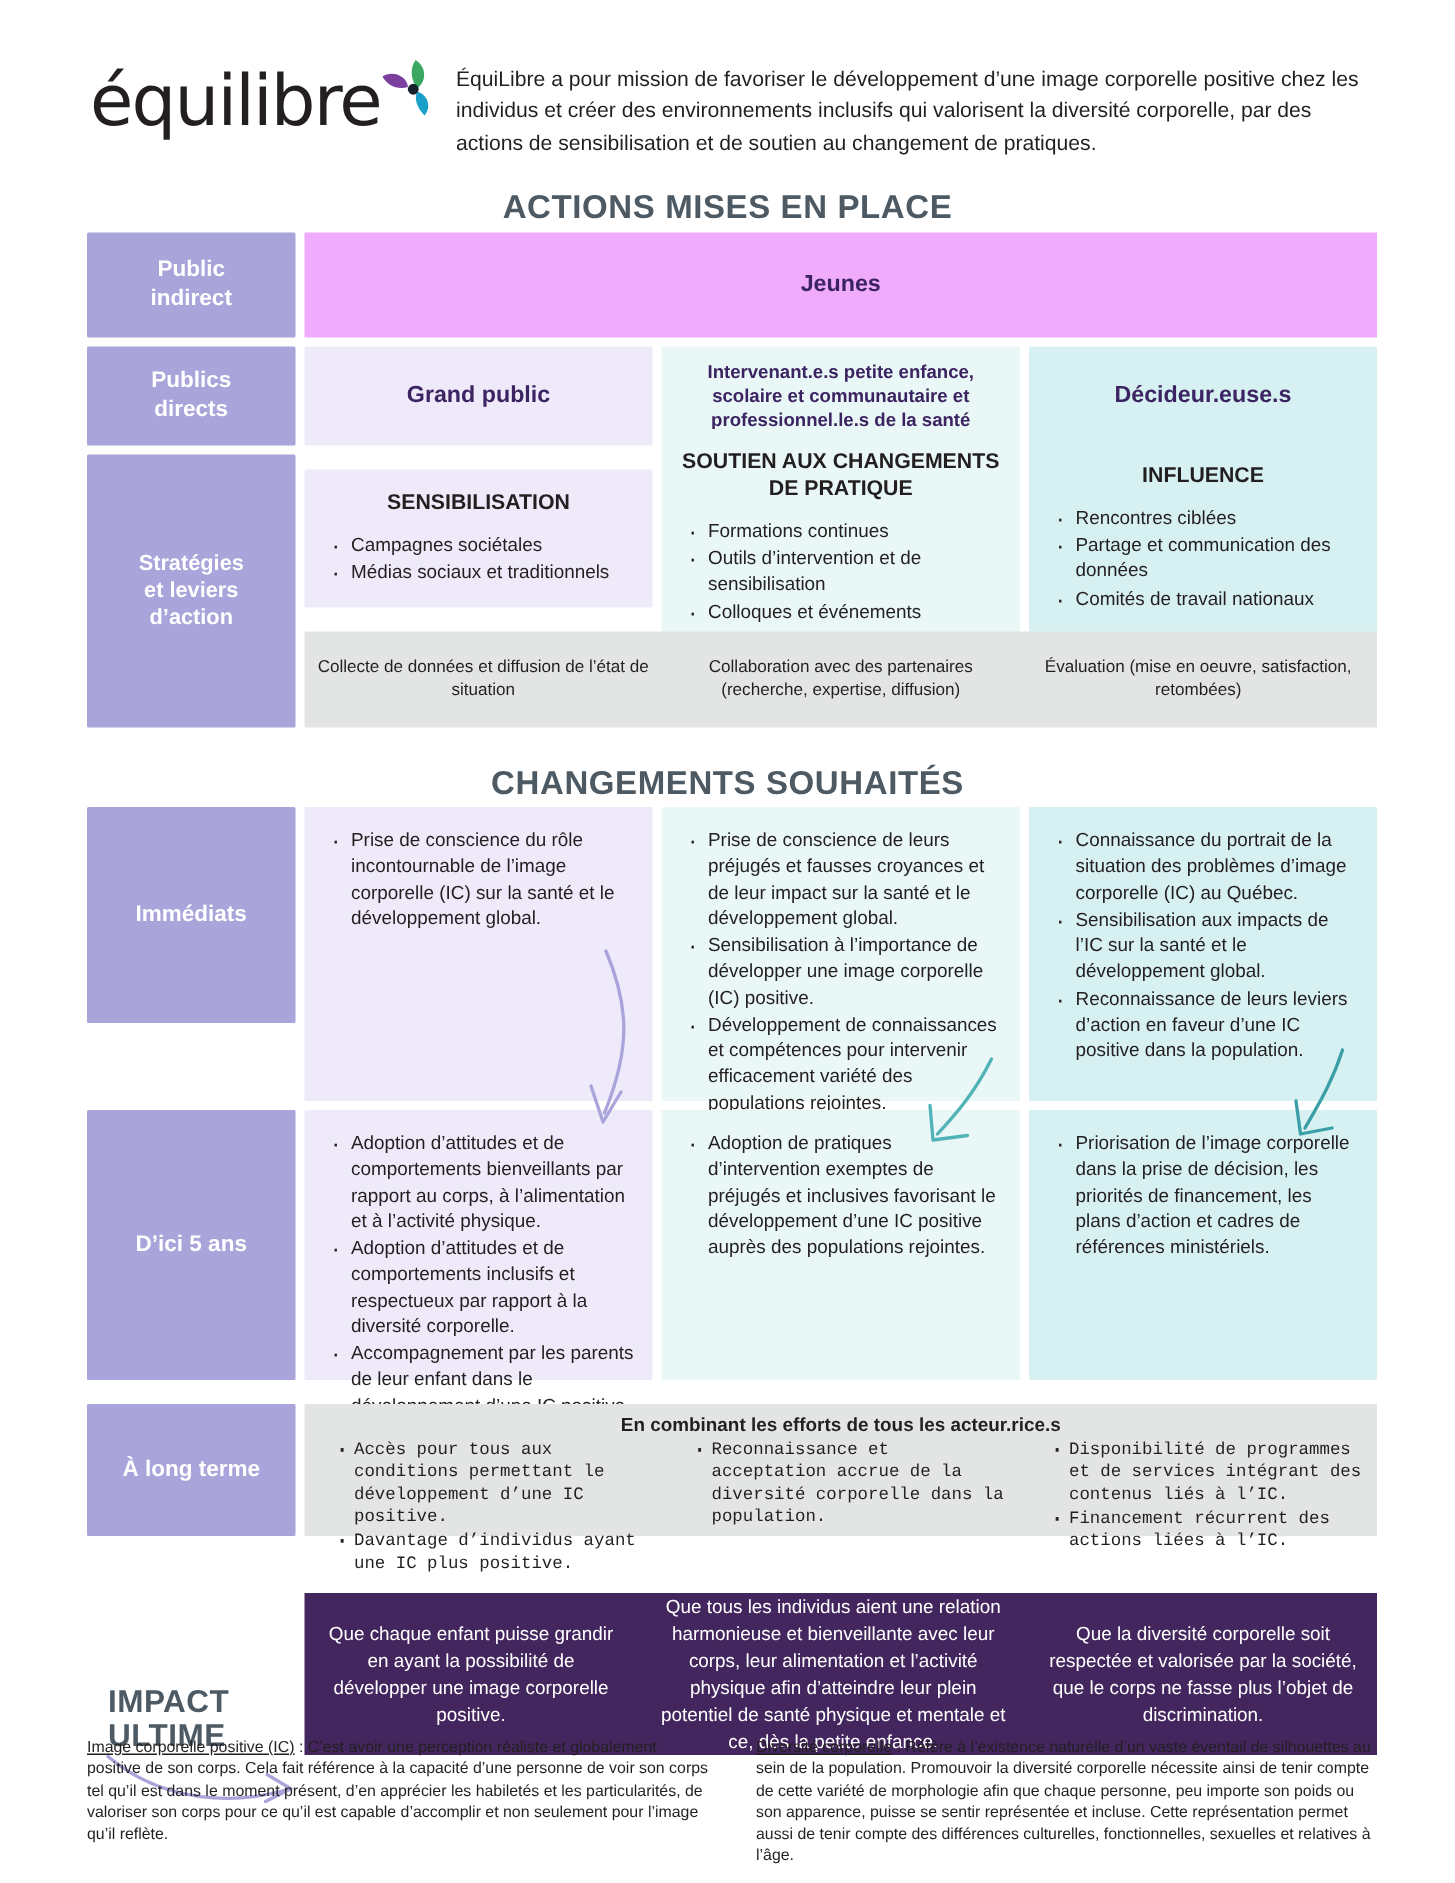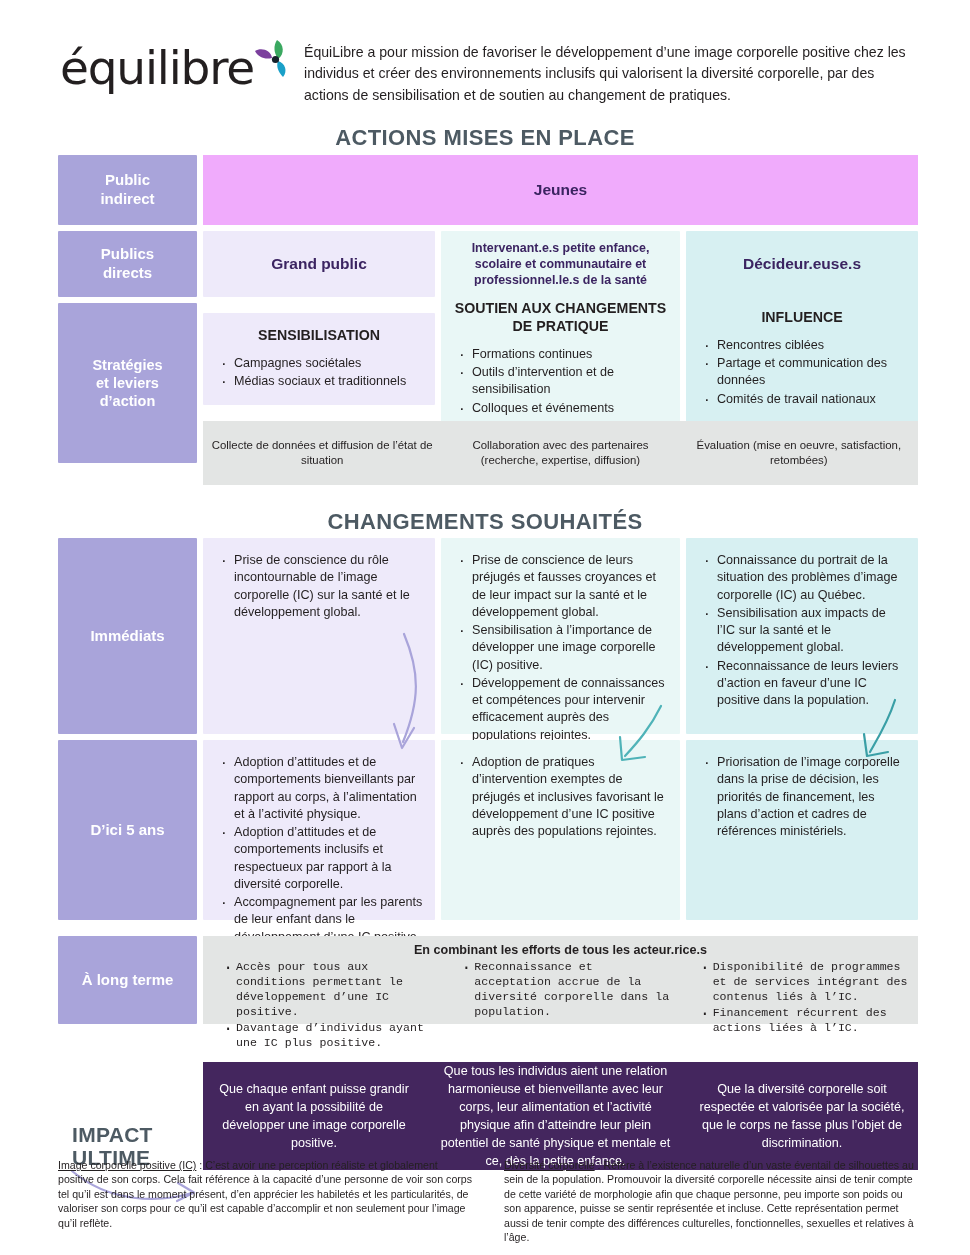--- a/index.html
+++ b/index.html
@@ -74,34 +74,34 @@
   #row-publics-directs{top:231px;height:66px;}
   #row-publics-directs .col{
     display:flex;align-items:center;justify-content:center;text-align:center;
     font-weight:bold;color:#3b2461;line-height:1.3;padding:4px 8px;box-sizing:border-box;
   }
   #row-publics-directs .col.wide-label{font-size:15.5px;}
   #row-publics-directs .col.multi{font-size:12.4px;}
 
   
   #row-strategies{top:303px;height:182px;}
-  #row-strategies .label-cell{height:160px;}
+  #row-strategies .label-cell{height:182px;}
   #row-strategies .stack{flex:1;display:flex;flex-direction:column;gap:6px;}
   #row-strategies .top-cols{display:flex;gap:6px;height:112px;align-items:center;}
   #row-strategies .top-cols .col{display:flex;flex-direction:column;}
   #levers{
     height:64px;background:#e3e5e4;display:flex;align-items:center;
   }
   #levers .lever{
     flex:1;text-align:center;font-size:11.4px;line-height:1.32;color:#231f20;padding:0 6px;
   }
 
   
   #row-immediats{top:538px;height:196px;}
-  #row-immediats .label-cell{height:196px;}
+  #row-immediats .label-cell{height:144px;}
   #row-5ans{top:740px;height:180px;}
   #row-5ans .label-cell{height:180px;}
   #row-longterme{top:936px;height:88px;}
   #row-longterme .label-cell{height:88px;}
 
   #row-immediats ul.bullets,#row-5ans ul.bullets{padding-top:14px;}
   #longterme-panel{
     flex:1;background:#e3e5e4;display:flex;flex-direction:column;padding-top:7px;box-sizing:border-box;
   }
   #longterme-panel .lt-title{
@@ -234,21 +234,21 @@
     <div class="cols">
       <div class="col c-lav" style="flex:0 0 232px">
         <ul class="bullets">
           <li>Prise de conscience du rôle incontournable de l’image corporelle (IC) sur la santé et le développement global.</li>
         </ul>
       </div>
       <div class="col c-mint" style="flex:1">
         <ul class="bullets">
           <li>Prise de conscience de leurs préjugés et fausses croyances et de leur impact sur la santé et le développement global.</li>
           <li>Sensibilisation à l’importance de développer une image corporelle (IC) positive.</li>
-          <li>Développement de connaissances et compétences pour intervenir efficacement auprès des populations rejointes.</li>
+          <li>Développement de connaissances et compétences pour intervenir efficacement variété des populations rejointes.</li>
         </ul>
       </div>
       <div class="col c-cyan" style="flex:0 0 232px">
         <ul class="bullets">
           <li>Connaissance du portrait de la situation des problèmes d’image corporelle (IC) au Québec.</li>
           <li>Sensibilisation aux impacts de l’IC sur la santé et le développement global.</li>
           <li>Reconnaissance de leurs leviers d’action en faveur d’une IC positive dans la population.</li>
         </ul>
       </div>
     </div>

